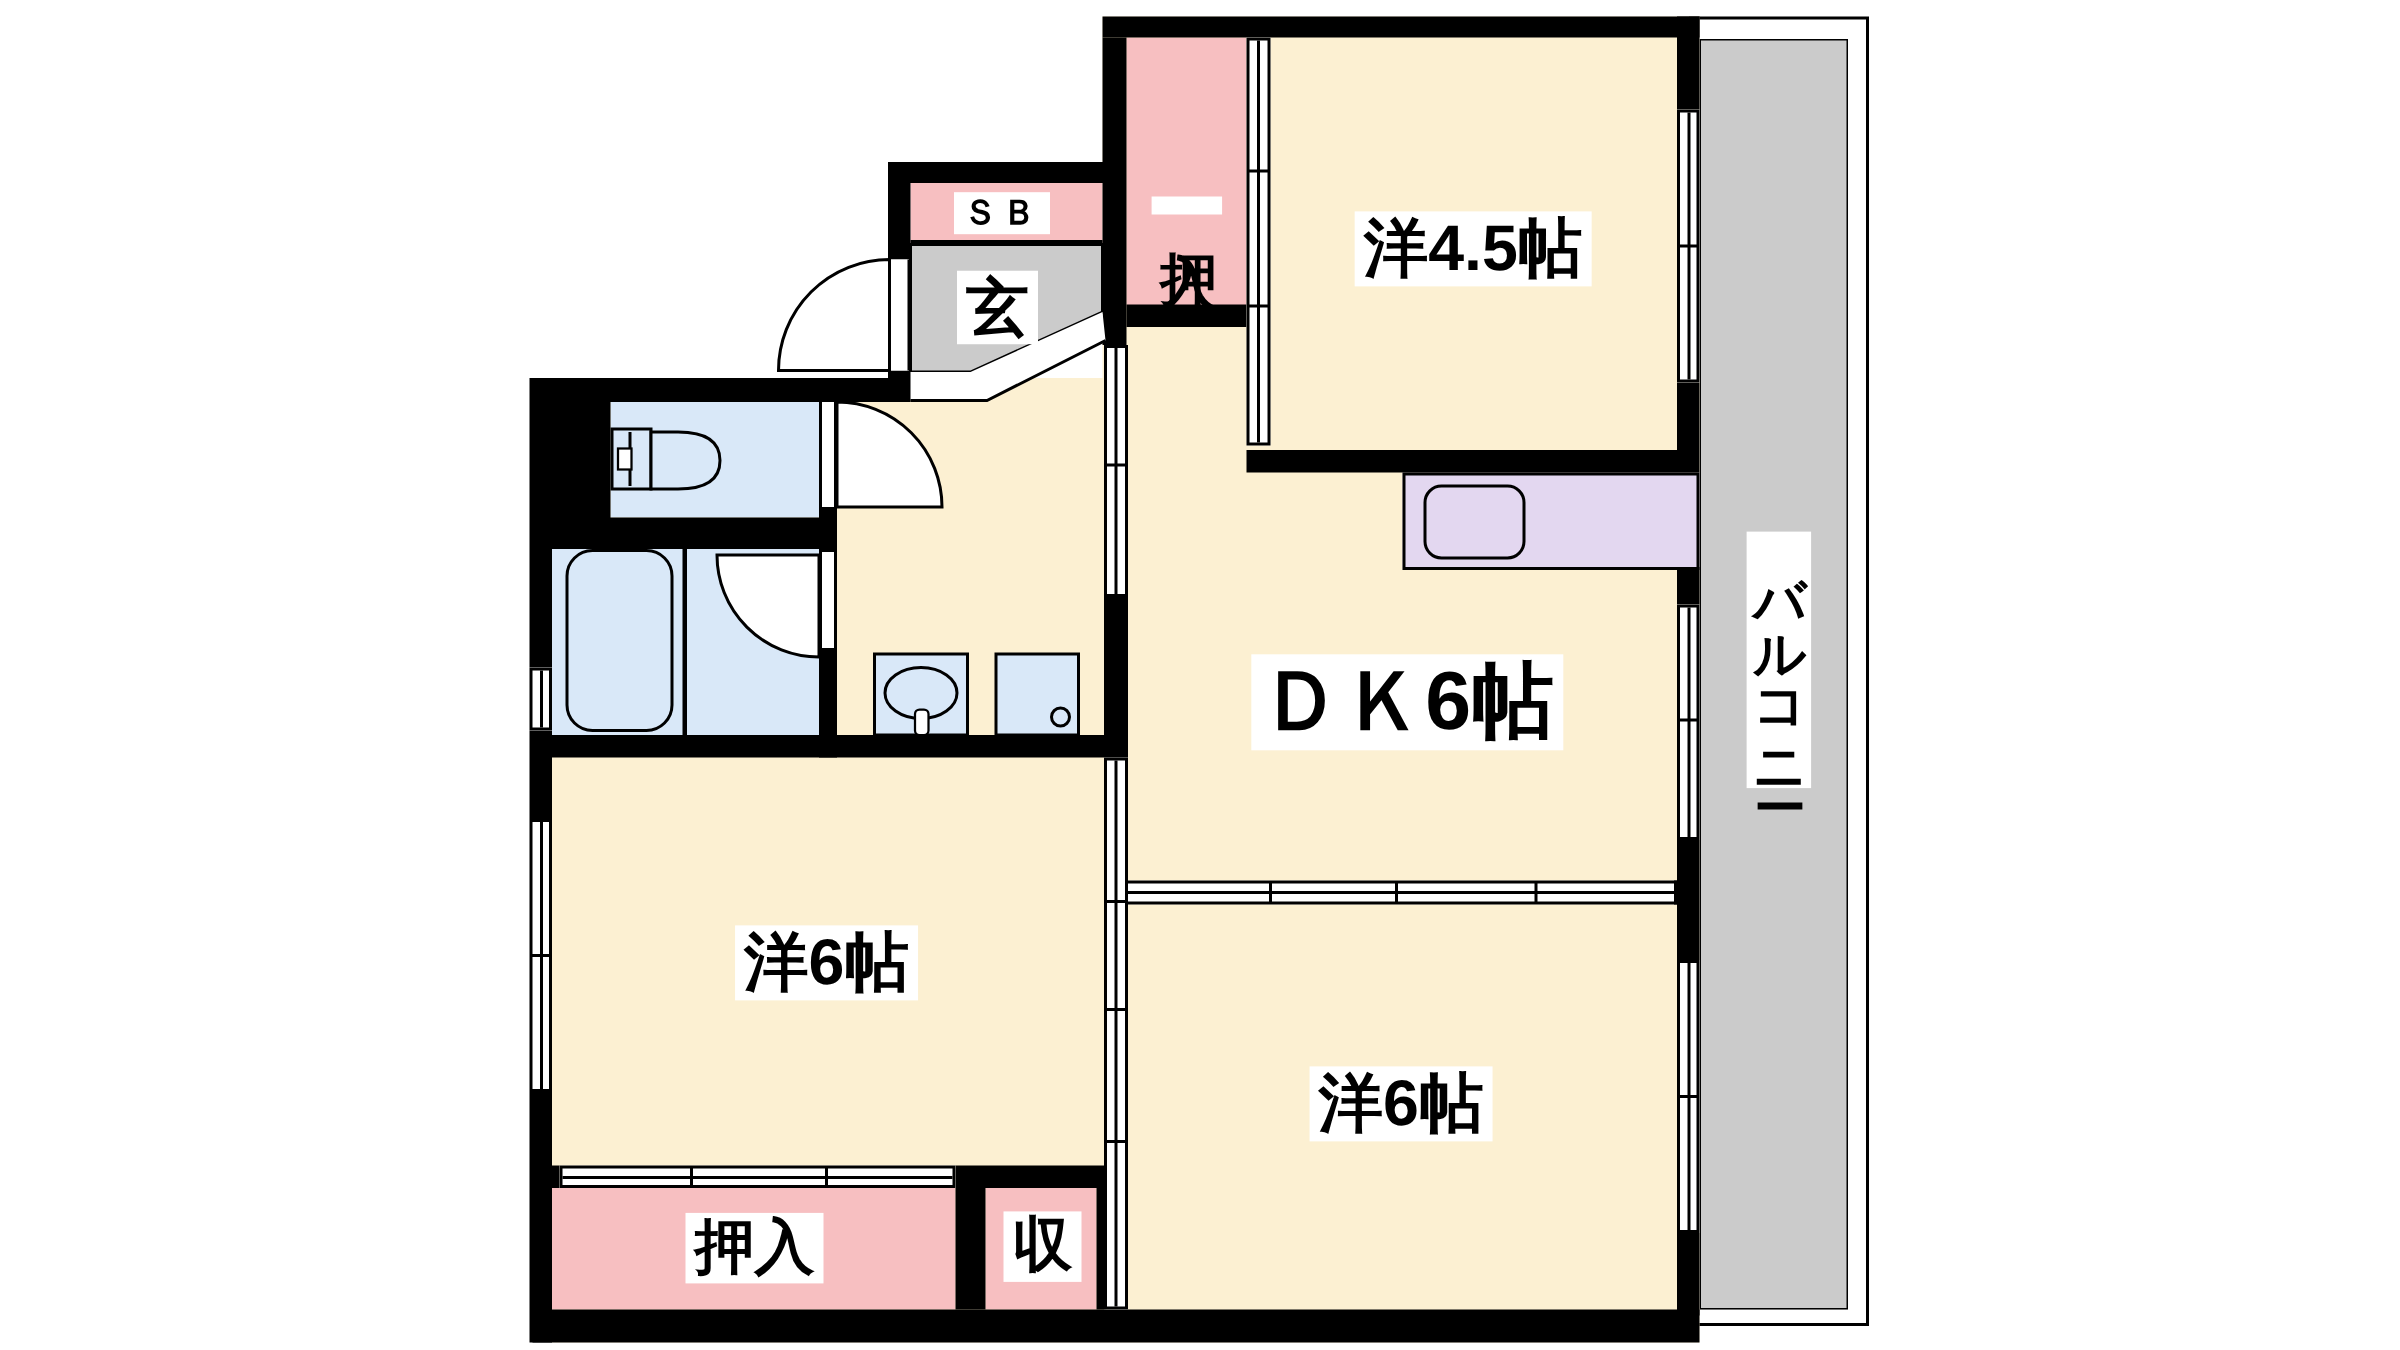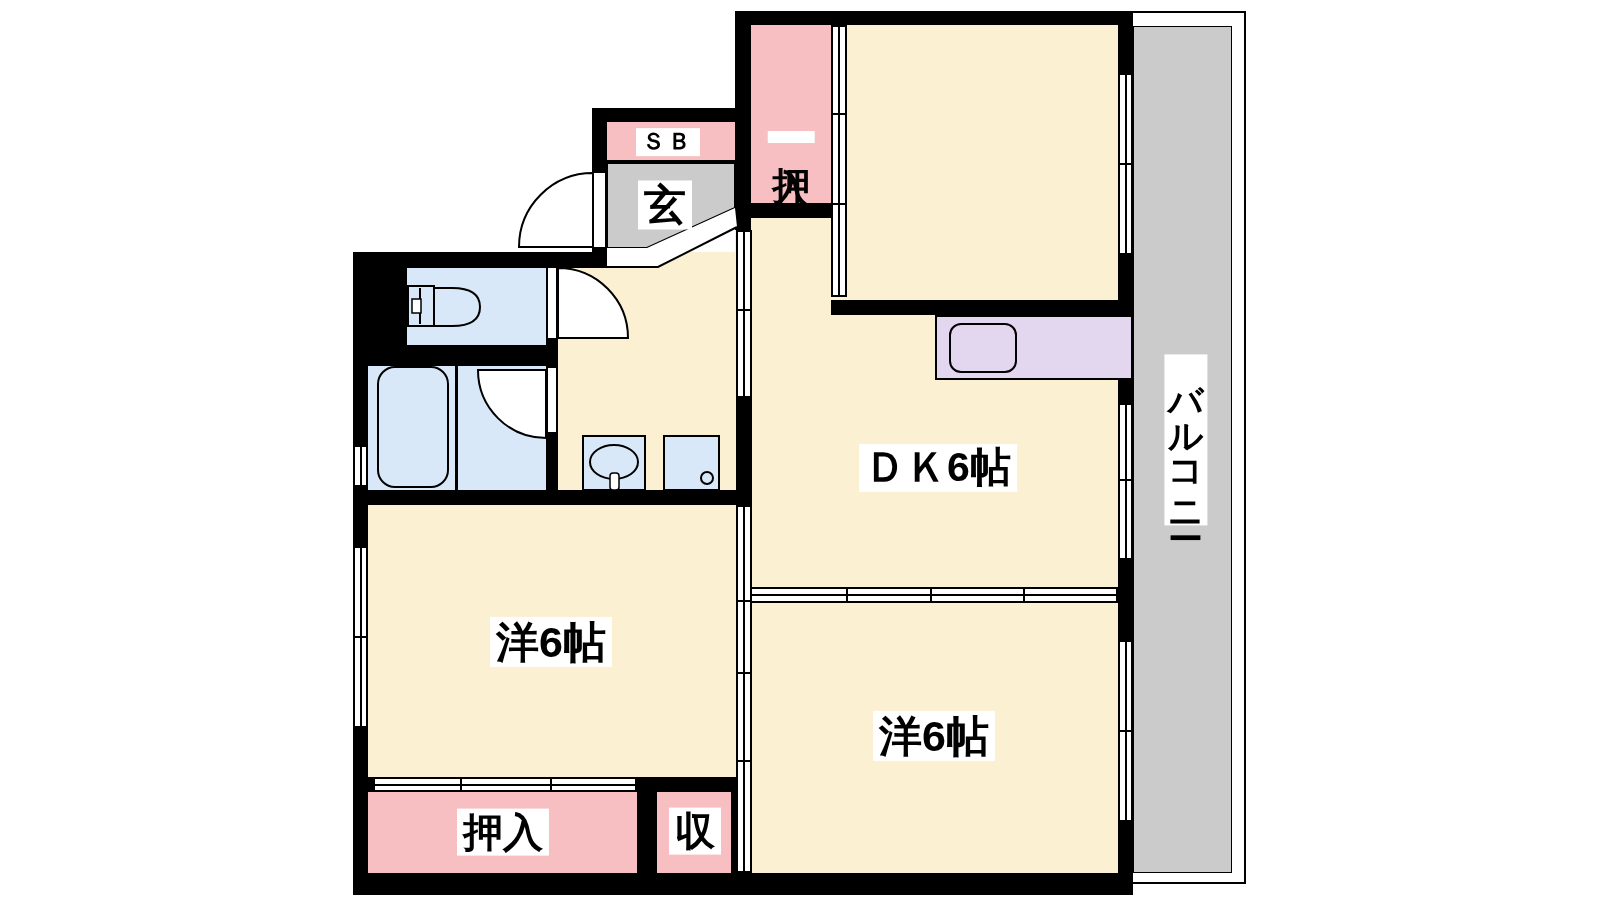--- a/index.html
+++ b/index.html
@@ -154,21 +154,22 @@
     <rect x="583" y="436" width="62" height="54" fill="#D9E8F8" stroke="#000" stroke-width="2"></rect>
     <ellipse cx="614" cy="462" rx="24" ry="17" fill="#D9E8F8" stroke="#000" stroke-width="2"></ellipse>
     <rect x="610" y="473" width="9" height="17" rx="3" fill="#FFFFFF" stroke="#000" stroke-width="1.5"></rect>
 
     <rect x="664" y="436" width="55" height="54" fill="#D9E8F8" stroke="#000" stroke-width="2"></rect>
     <circle cx="707" cy="478" r="6" fill="#D9E8F8" stroke="#000" stroke-width="2"></circle>
 
     <rect x="950" y="324" width="66" height="48" rx="11" fill="#E3D7F0" stroke="#000" stroke-width="2"></rect>
   </svg>
 
-  <div class="lbl" style="left:938px;top:468px;font-size:41px;">ＤＫ6帖</div>
+  <div class="lbl" style="left:982px;top:166px;font-size:43px;">洋4.5帖</div>
+  <div class="lbl" style="left:938px;top:468px;font-size:55px;">ＤＫ6帖</div>
   <div class="lbl" style="left:551px;top:642px;font-size:43px;">洋6帖</div>
   <div class="lbl" style="left:934px;top:736px;font-size:43px;">洋6帖</div>
   <div class="lbl vert" style="left:791px;top:137px;font-size:38px;">押入</div>
   <div class="lbl" style="left:503px;top:832px;font-size:40px;">押入</div>
   <div class="lbl" style="left:695px;top:831px;font-size:40px;">収</div>
   <div class="lbl" style="left:668px;top:142px;font-size:23px;letter-spacing:3px;">ＳＢ</div>
   <div class="lbl" style="left:665px;top:205px;font-size:42px;">玄</div>
   <div class="lbl vert" style="left:1186px;top:440px;font-size:35px;">バルコニー</div>
 </div>
 

